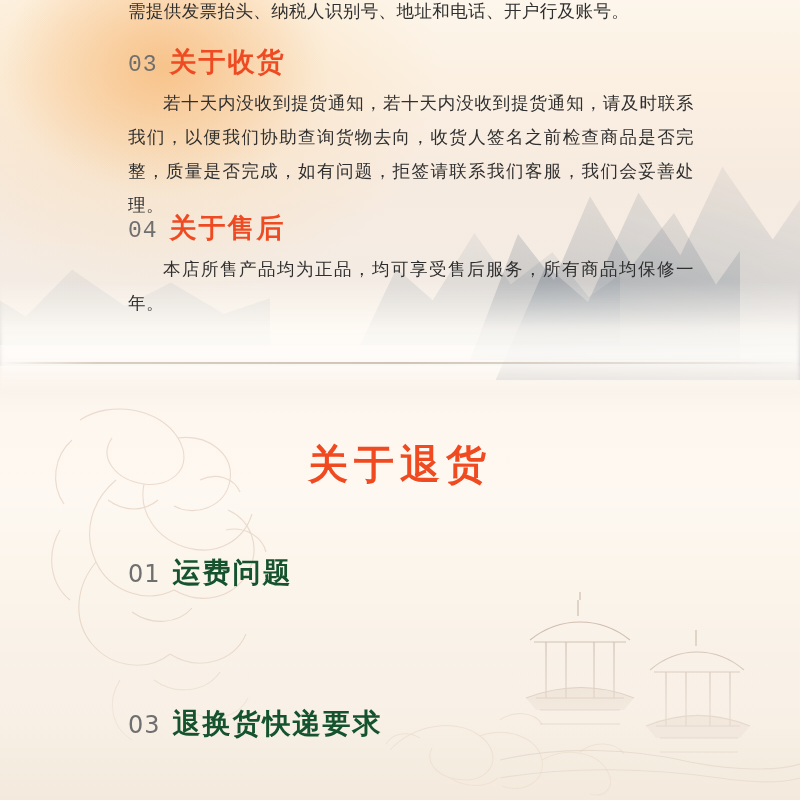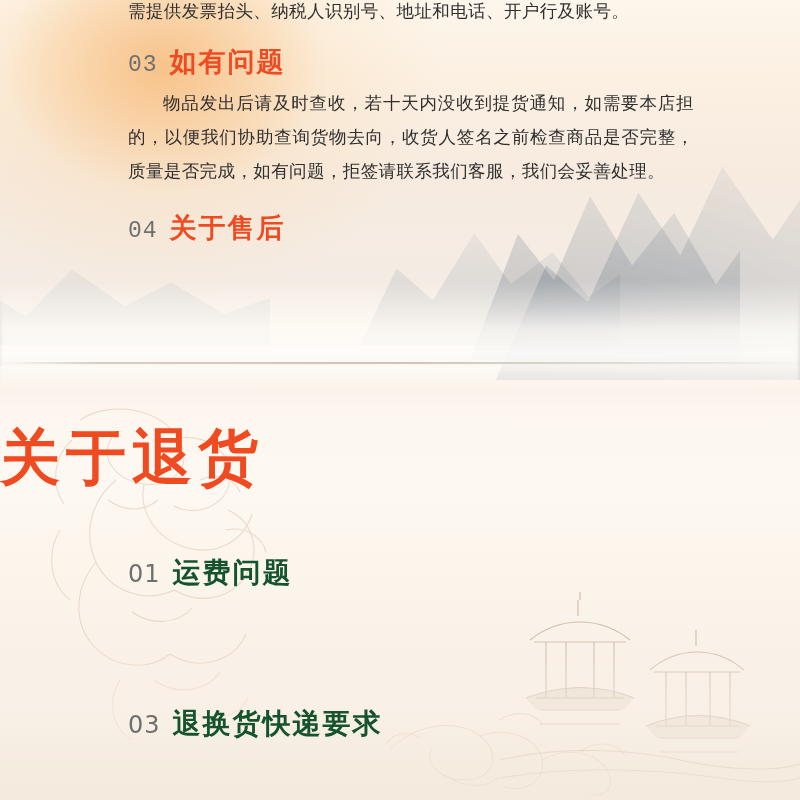--- a/index.html
+++ b/index.html
@@ -169,22 +169,23 @@
     line-height: 34px;
     color: #2f2f2f;
     letter-spacing: 0.4px;
     text-align: justify;
     text-indent: 2em;
   }
 
   .big-title {
     position: absolute;
     left: 0; right: 0;
-    top: 418px;
-    font-size: 60px;
+    top: 437px;
+    text-align: center;
+    font-size: 40px;
     font-weight: 700;
     color: #f04a20;
     letter-spacing: 6px;
     text-shadow: 0 1px 0 rgba(255,255,255,0.5);
   }
 
   .sub-num {
     font-size: 24px;
     color: #6f6f6f;
     letter-spacing: 1px;
@@ -273,30 +274,31 @@
 
   <div class="bottom-haze"></div>
 
   <div class="content">
 
     <div class="para-top">需提供发票抬头、纳税人识别号、地址和电话、开户行及账号。</div>
 
     <div class="sec" style="top: 44px;">
       <div class="sec-head">
         <span class="sec-num">03</span>
-        <span class="sec-title">如有问题</span>
+        <span class="sec-title">关于收货</span>
       </div>
-      <div class="sec-body">物品发出后请及时查收，若十天内没收到提货通知，如需要本店担的，以便我们协助查询货物去向，收货人签名之前检查商品是否完整，质量是否完成，如有问题，拒签请联系我们客服，我们会妥善处理。</div>
+      <div class="sec-body">若十天内没收到提货通知，若十天内没收到提货通知，请及时联系我们，以便我们协助查询货物去向，收货人签名之前检查商品是否完整，质量是否完成，如有问题，拒签请联系我们客服，我们会妥善处理。</div>
     </div>
 
     <div class="sec" style="top: 210px;">
       <div class="sec-head">
         <span class="sec-num">04</span>
         <span class="sec-title">关于售后</span>
       </div>
+      <div class="sec-body">本店所售产品均为正品，均可享受售后服务，所有商品均保修一年。</div>
     </div>
 
     <div class="big-title">关于退货</div>
 
     <div class="sec" style="top: 512px; margin-top: 42px;">
       <div class="sec-head">
         <span class="sub-num">01</span>
         <span class="sub-title">运费问题</span>
       </div>
     </div>

